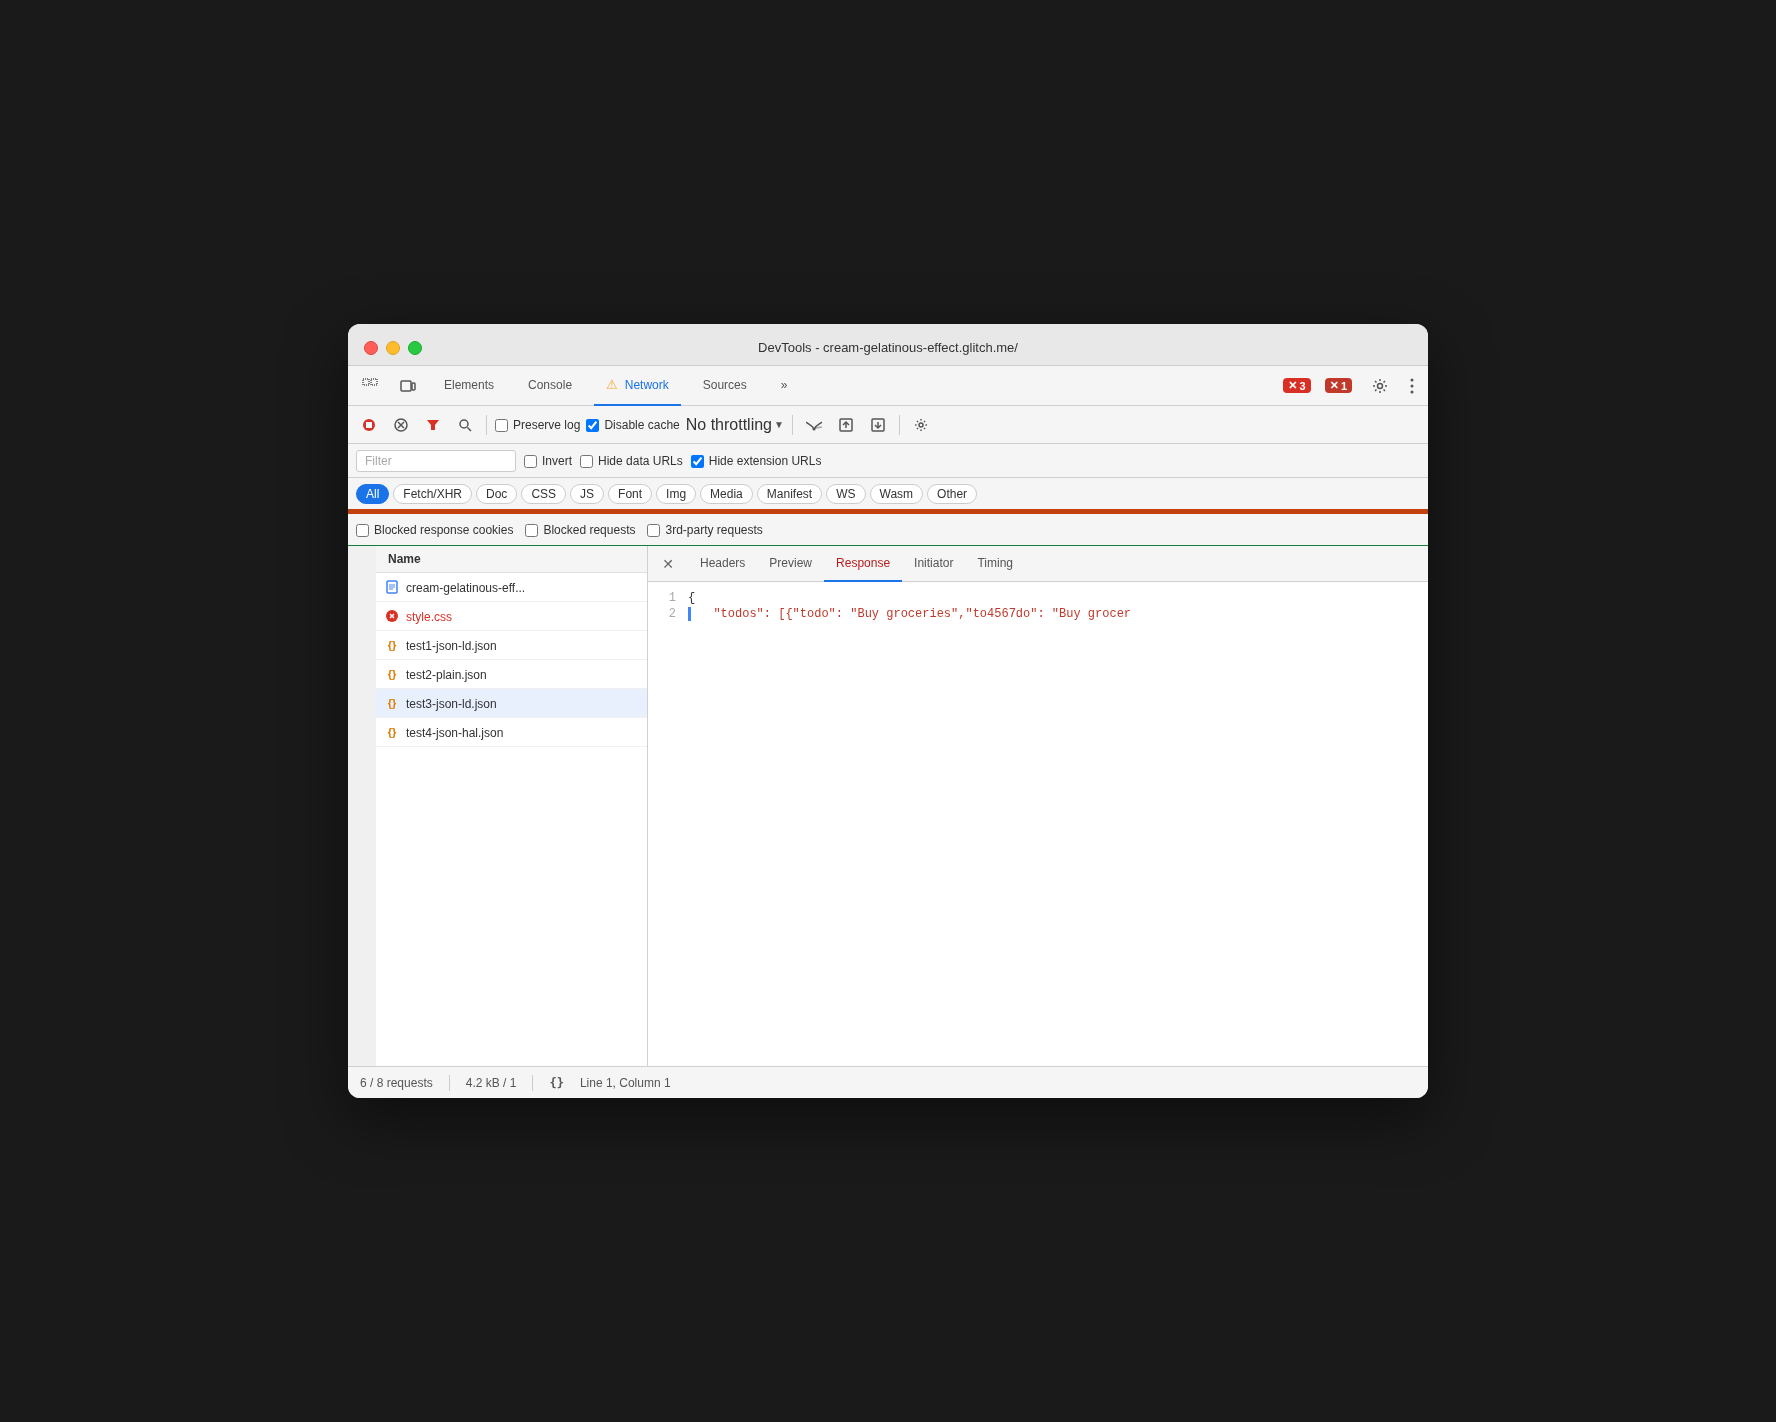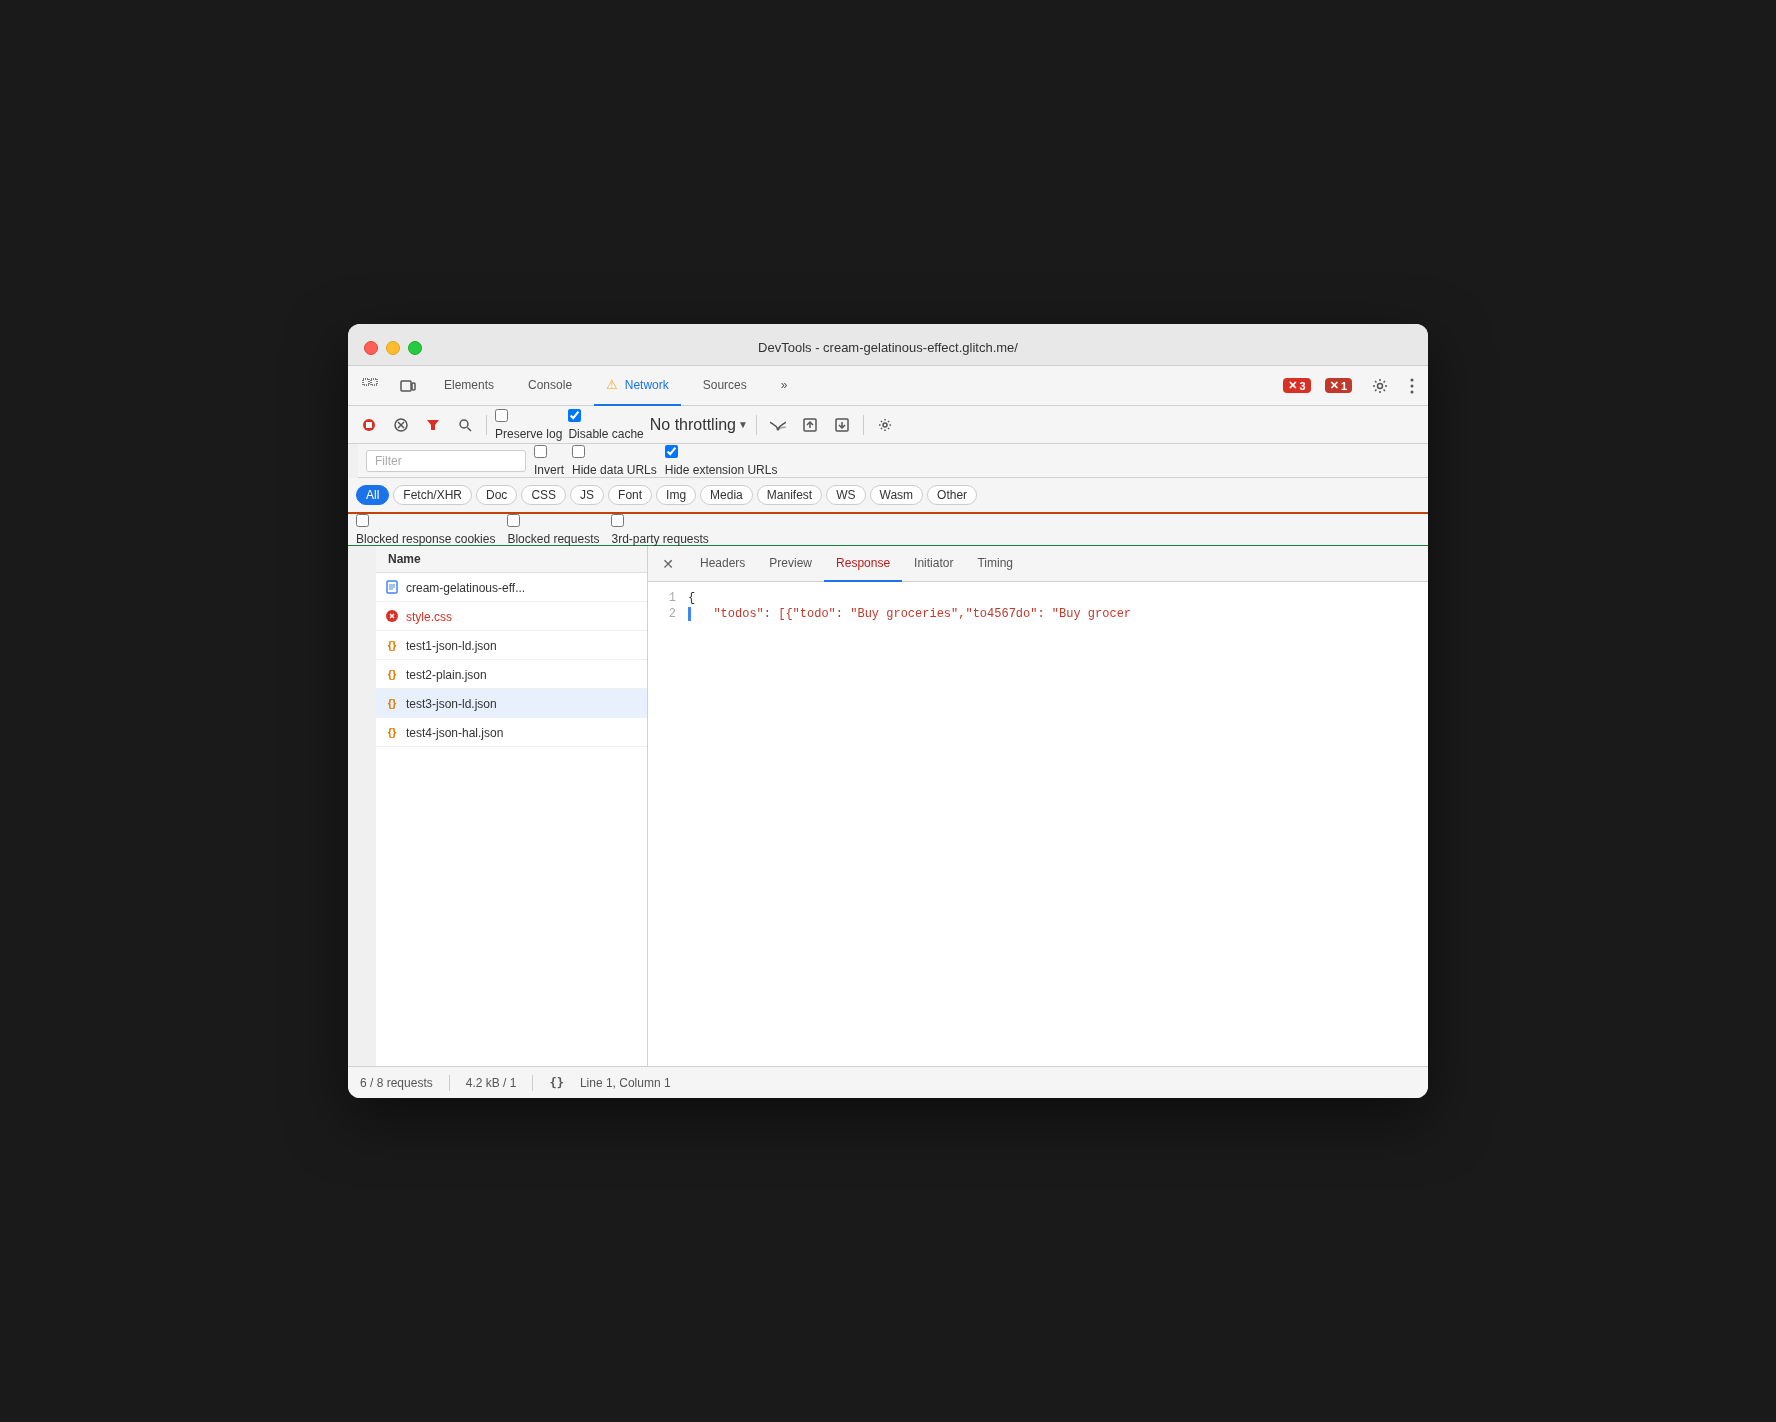--- a/index.html
+++ b/index.html
@@ -131,52 +131,50 @@
     }
     .icon-btn-round.active { color: #d93025; }
     .divider-v {
       width: 1px;
       height: 20px;
       background: #ccc;
       margin: 0 2px;
     }
     .checkbox-label {
       display: flex;
-      align-items: flex-start;
+      align-items: flex-end;
       gap: 5px;
       font-size: 12px;
       color: #333;
       cursor: pointer;
       white-space: nowrap;
-      flex-direction: column;
     }
     .checkbox-label input[type="checkbox"] { cursor: pointer; }
     .toolbar-row3 {
       background: #f5f5f5;
       border-bottom: 1px solid #d0d0d0;
       display: flex;
       align-items: center;
       padding: 4px 8px;
       gap: 8px;
       height: 34px;
-      margin-left: 10px;
     }
     .filter-input {
       background: white;
       border: 1px solid #ccc;
       border-radius: 3px;
       padding: 3px 8px;
       font-size: 12px;
       width: 160px;
       color: #333;
     }
     .filter-input::placeholder { color: #aaa; }
     .toolbar-row4 {
       background: #f5f5f5;
-      border-bottom: 2px solid #c2410c;
+      border-bottom: 5px solid #c2410c;
       display: flex;
       align-items: center;
       padding: 4px 8px;
       gap: 4px;
       flex-wrap: wrap;
       height: 36px;
     }
     .filter-btn {
       padding: 2px 9px;
       border-radius: 12px;

